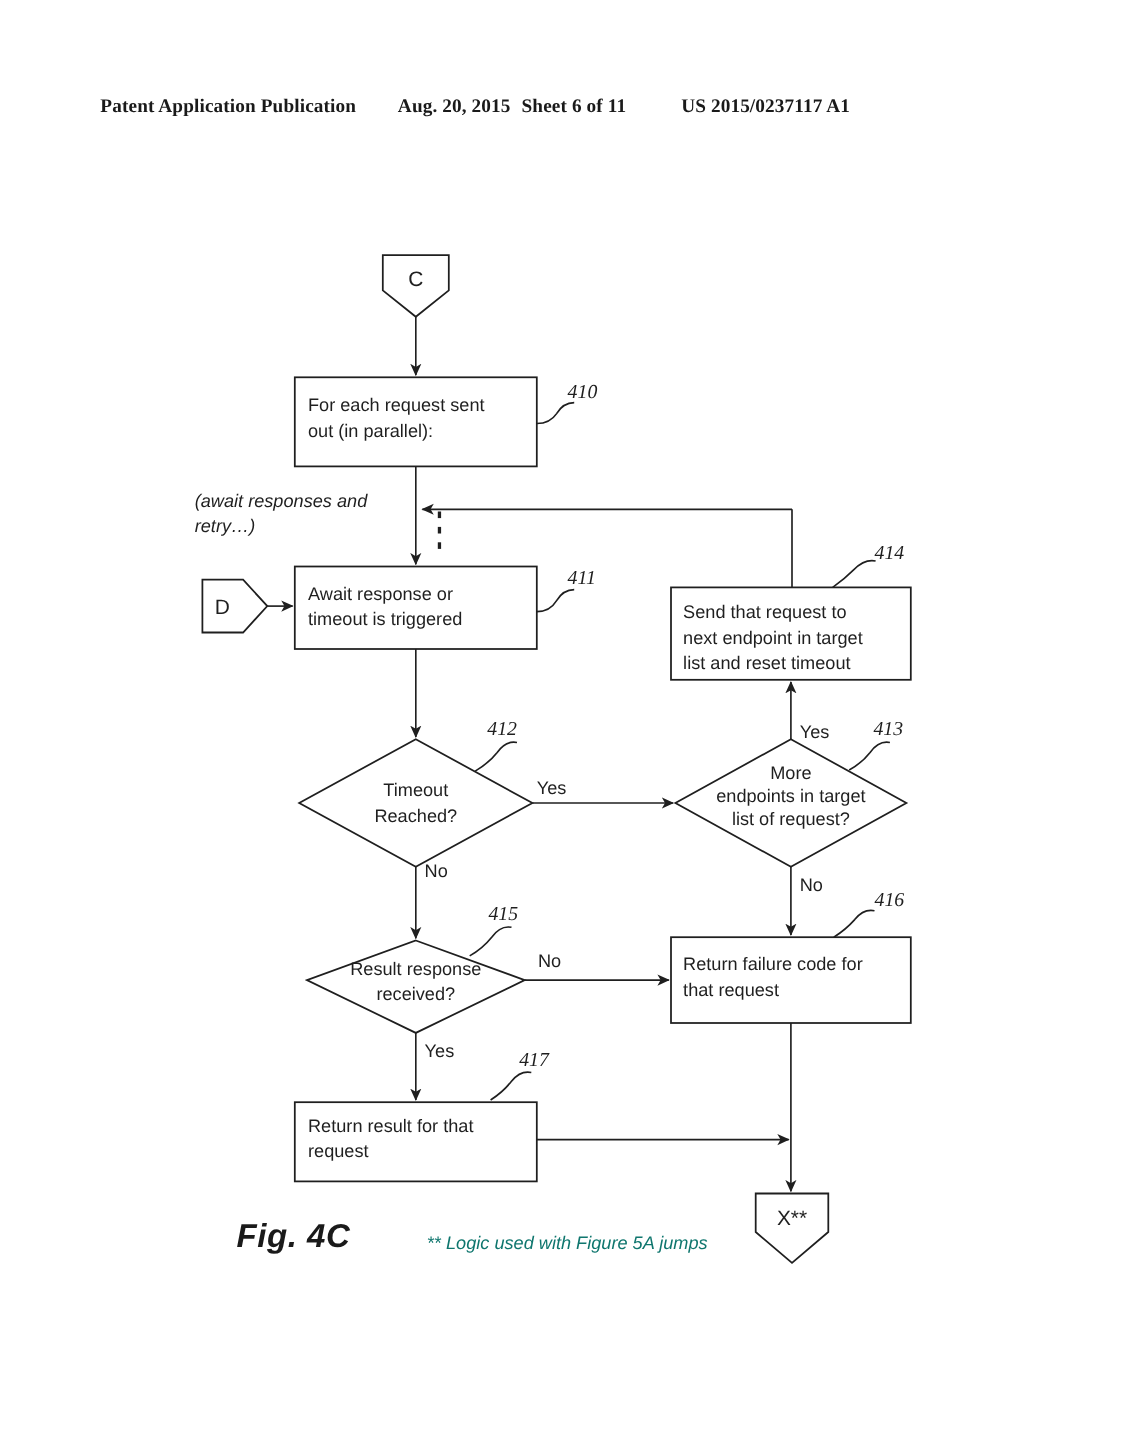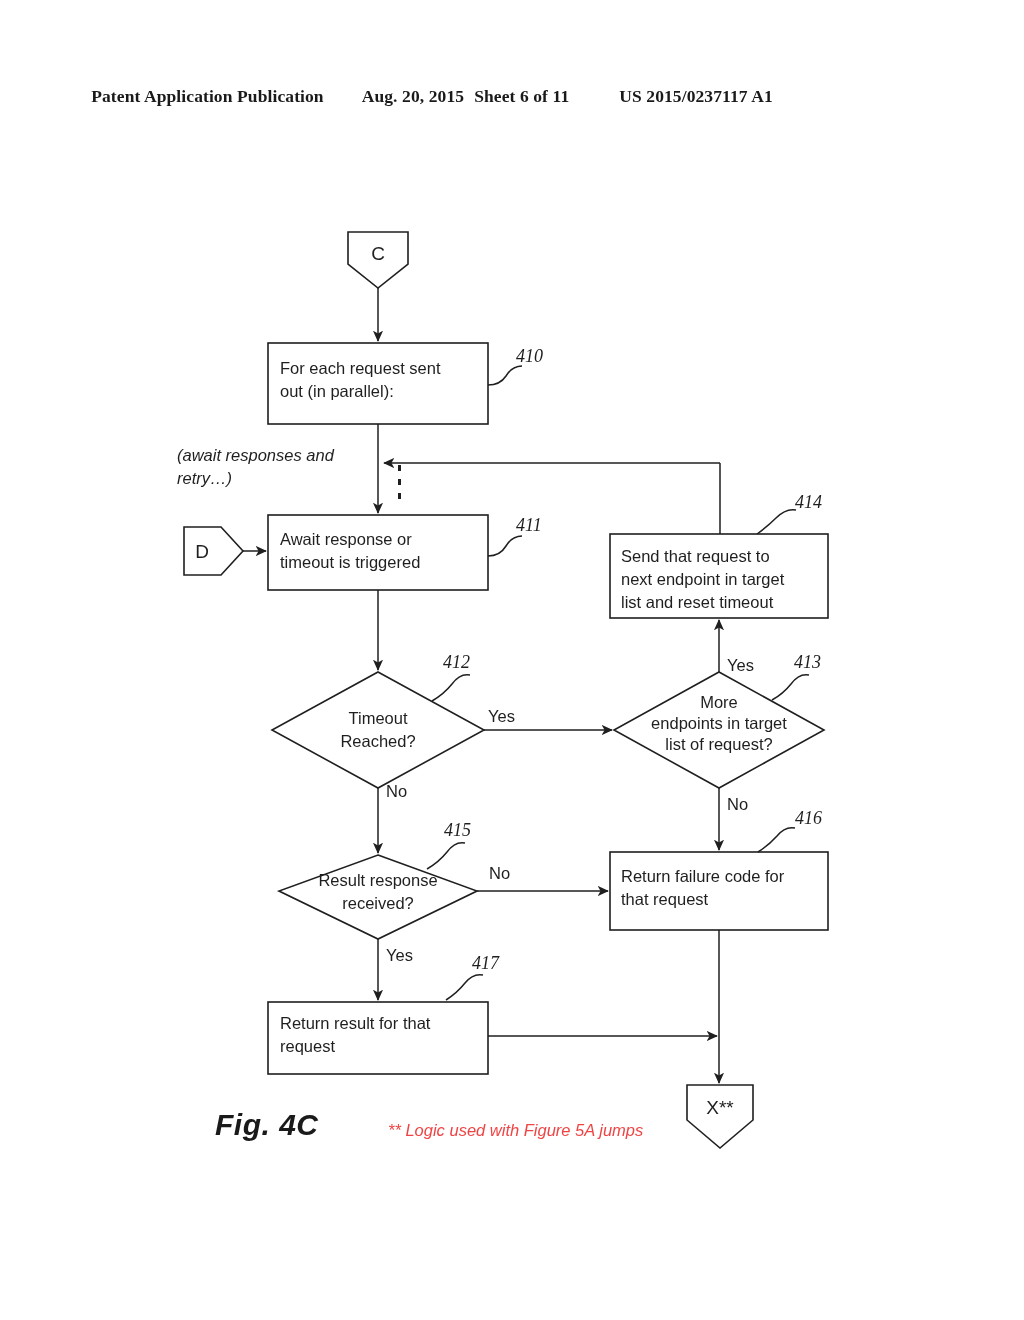--- a/index.html
+++ b/index.html
@@ -107,21 +107,21 @@
   }
   #fig-footnote {
     position: absolute;
     left: 388px;
     top: 1119px;
     width: 300px;
     font-family: "Liberation Sans", sans-serif;
     font-style: italic;
     font-size: 16.5px;
     line-height: 23px;
-    color: #ef4444;
+    color: #0f766e;
   }
 </style>
 </head>
 <body>
 
 <div id="patent-header">
   <span class="seg">Patent Application Publication</span><span class="gap-a"></span><span class="seg">Aug. 20, 2015</span><span class="gap-b"></span><span class="seg">Sheet 6 of 11</span><span class="gap-c"></span><span class="seg">US 2015/0237117 A1</span>
 </div>
 
 <div id="figure-canvas">

